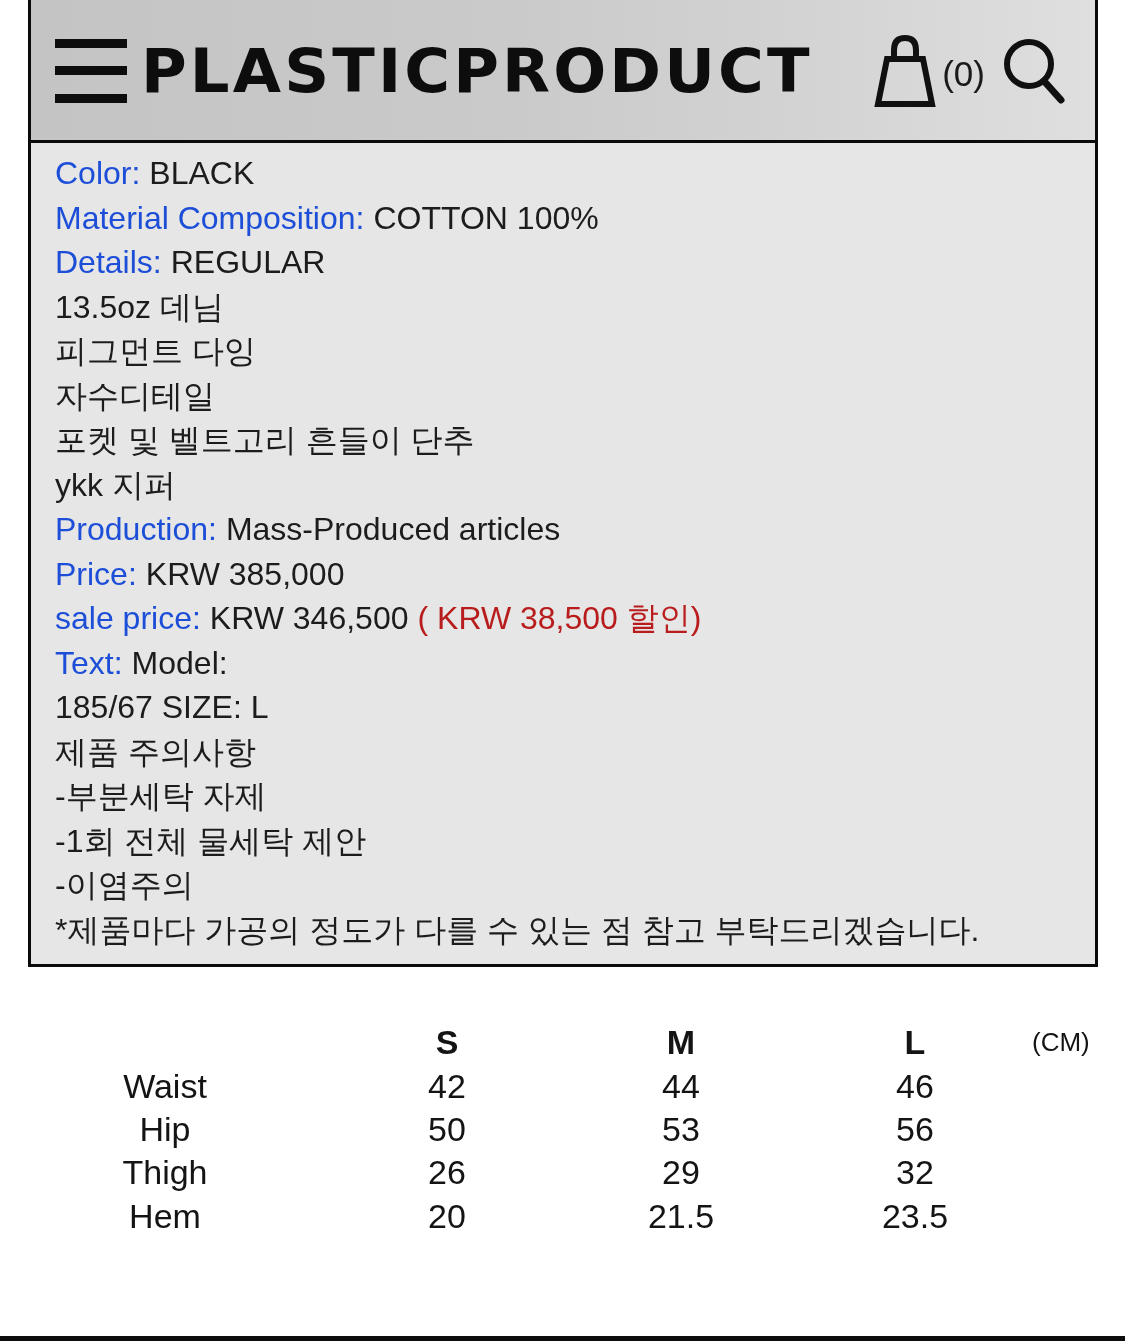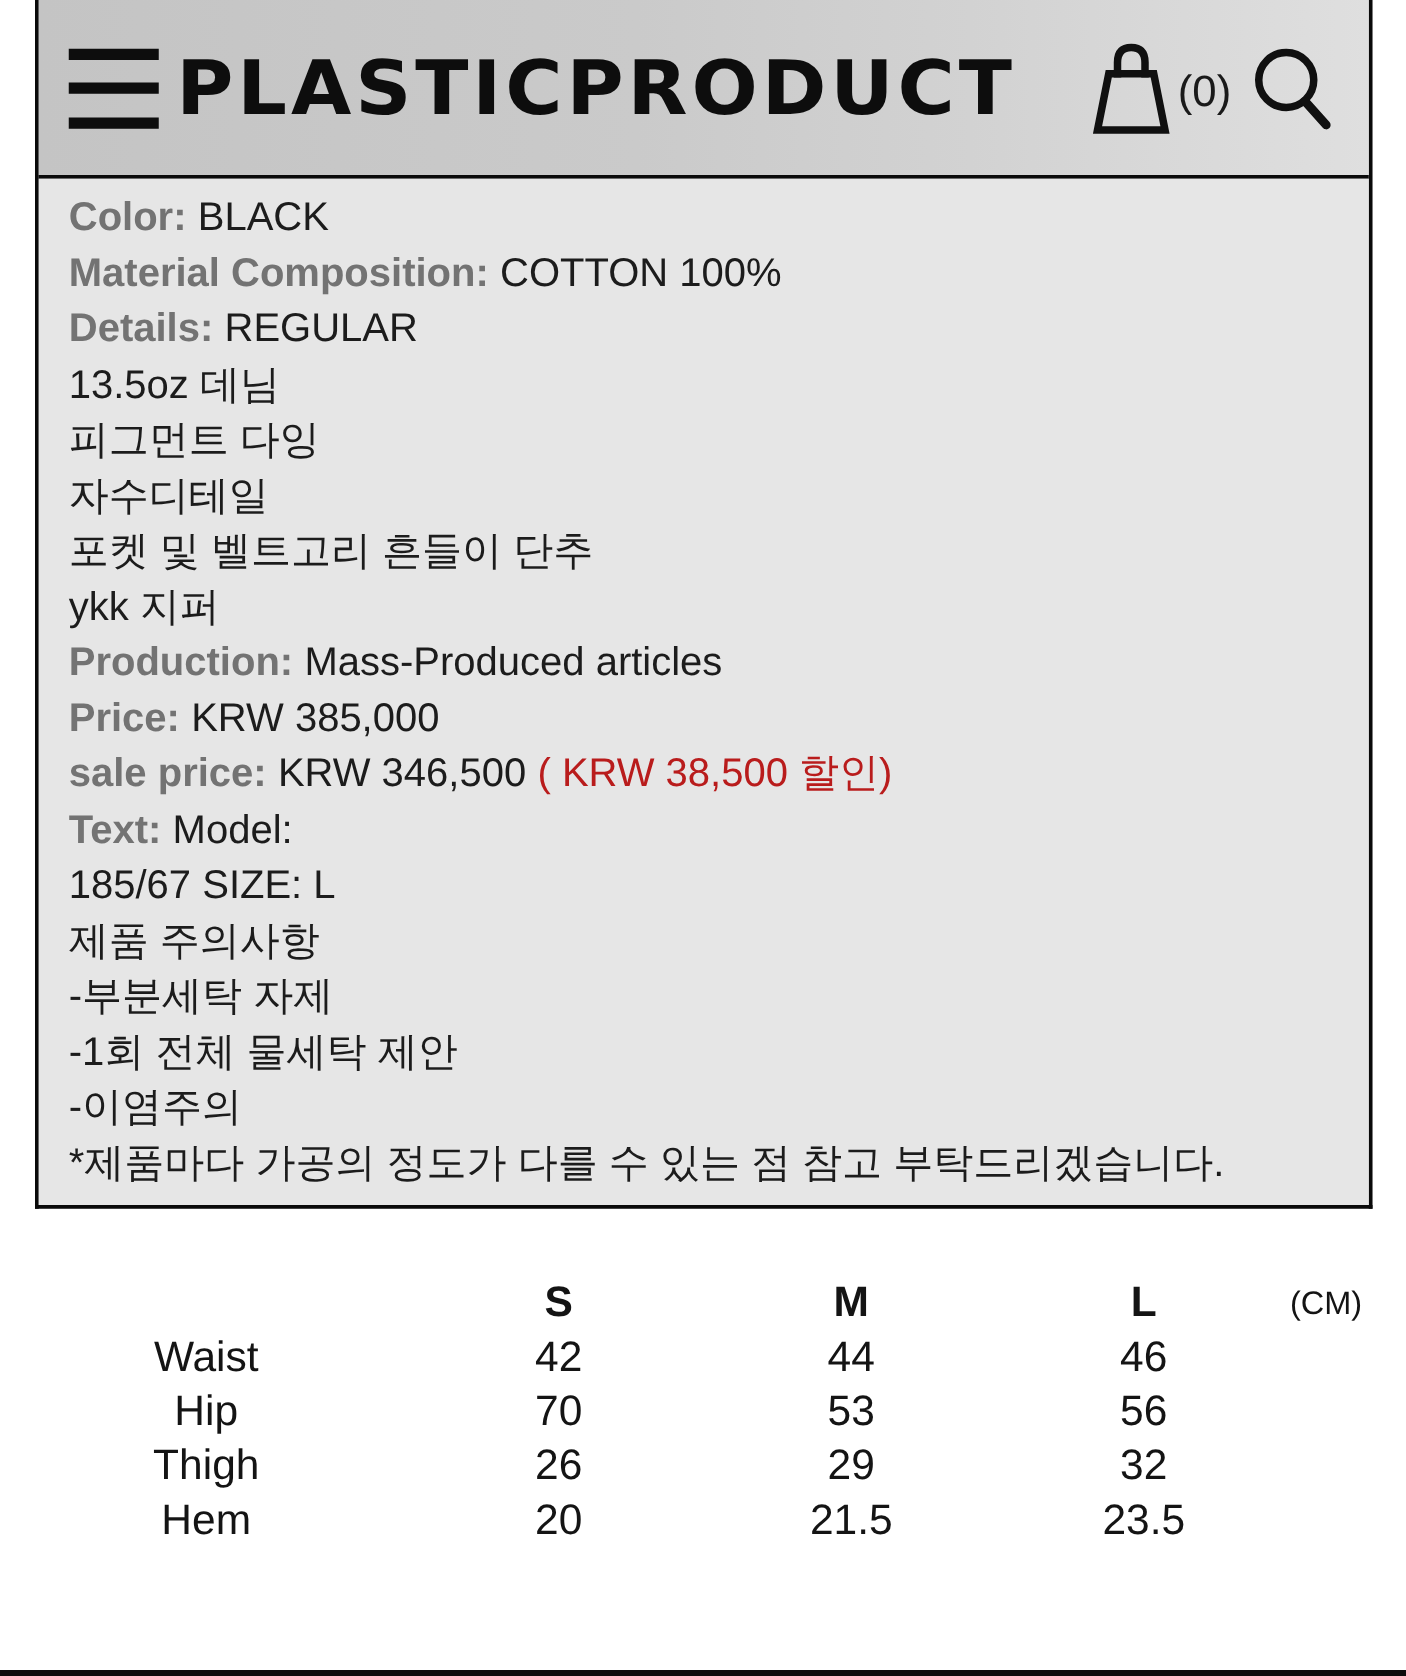--- a/index.html
+++ b/index.html
@@ -71,21 +71,21 @@
   
   .details {
     padding: 8px 20px 12px 24px;
     background: #e6e6e6;
   }
   .line {
     font-size: 32px;
     line-height: 44.5px;
     white-space: nowrap;
   }
-  .lbl { font-weight: bold; color: #737373; margin-right: 9px; }
+  .lbl { font-weight: normal; color: #1d4ed8; margin-right: 9px; }
   .val { color: #1c1c1c; text-align: center; }
   .muted { color: #b91c1c; }
 
   
   .size-table {
     position: absolute;
     top: 1021px;
     left: 0;
     width: 1125px;
   }
@@ -167,21 +167,21 @@
   </div>
   <div class="trow">
     <div class="tcell tlabel">Waist</div>
     <div class="tcell">42</div>
     <div class="tcell">44</div>
     <div class="tcell">46</div>
     <div class="tcell"></div>
   </div>
   <div class="trow">
     <div class="tcell tlabel">Hip</div>
-    <div class="tcell">70</div>
+    <div class="tcell">50</div>
     <div class="tcell">53</div>
     <div class="tcell">56</div>
     <div class="tcell"></div>
   </div>
   <div class="trow">
     <div class="tcell tlabel">Thigh</div>
     <div class="tcell">26</div>
     <div class="tcell">29</div>
     <div class="tcell">32</div>
     <div class="tcell"></div>

